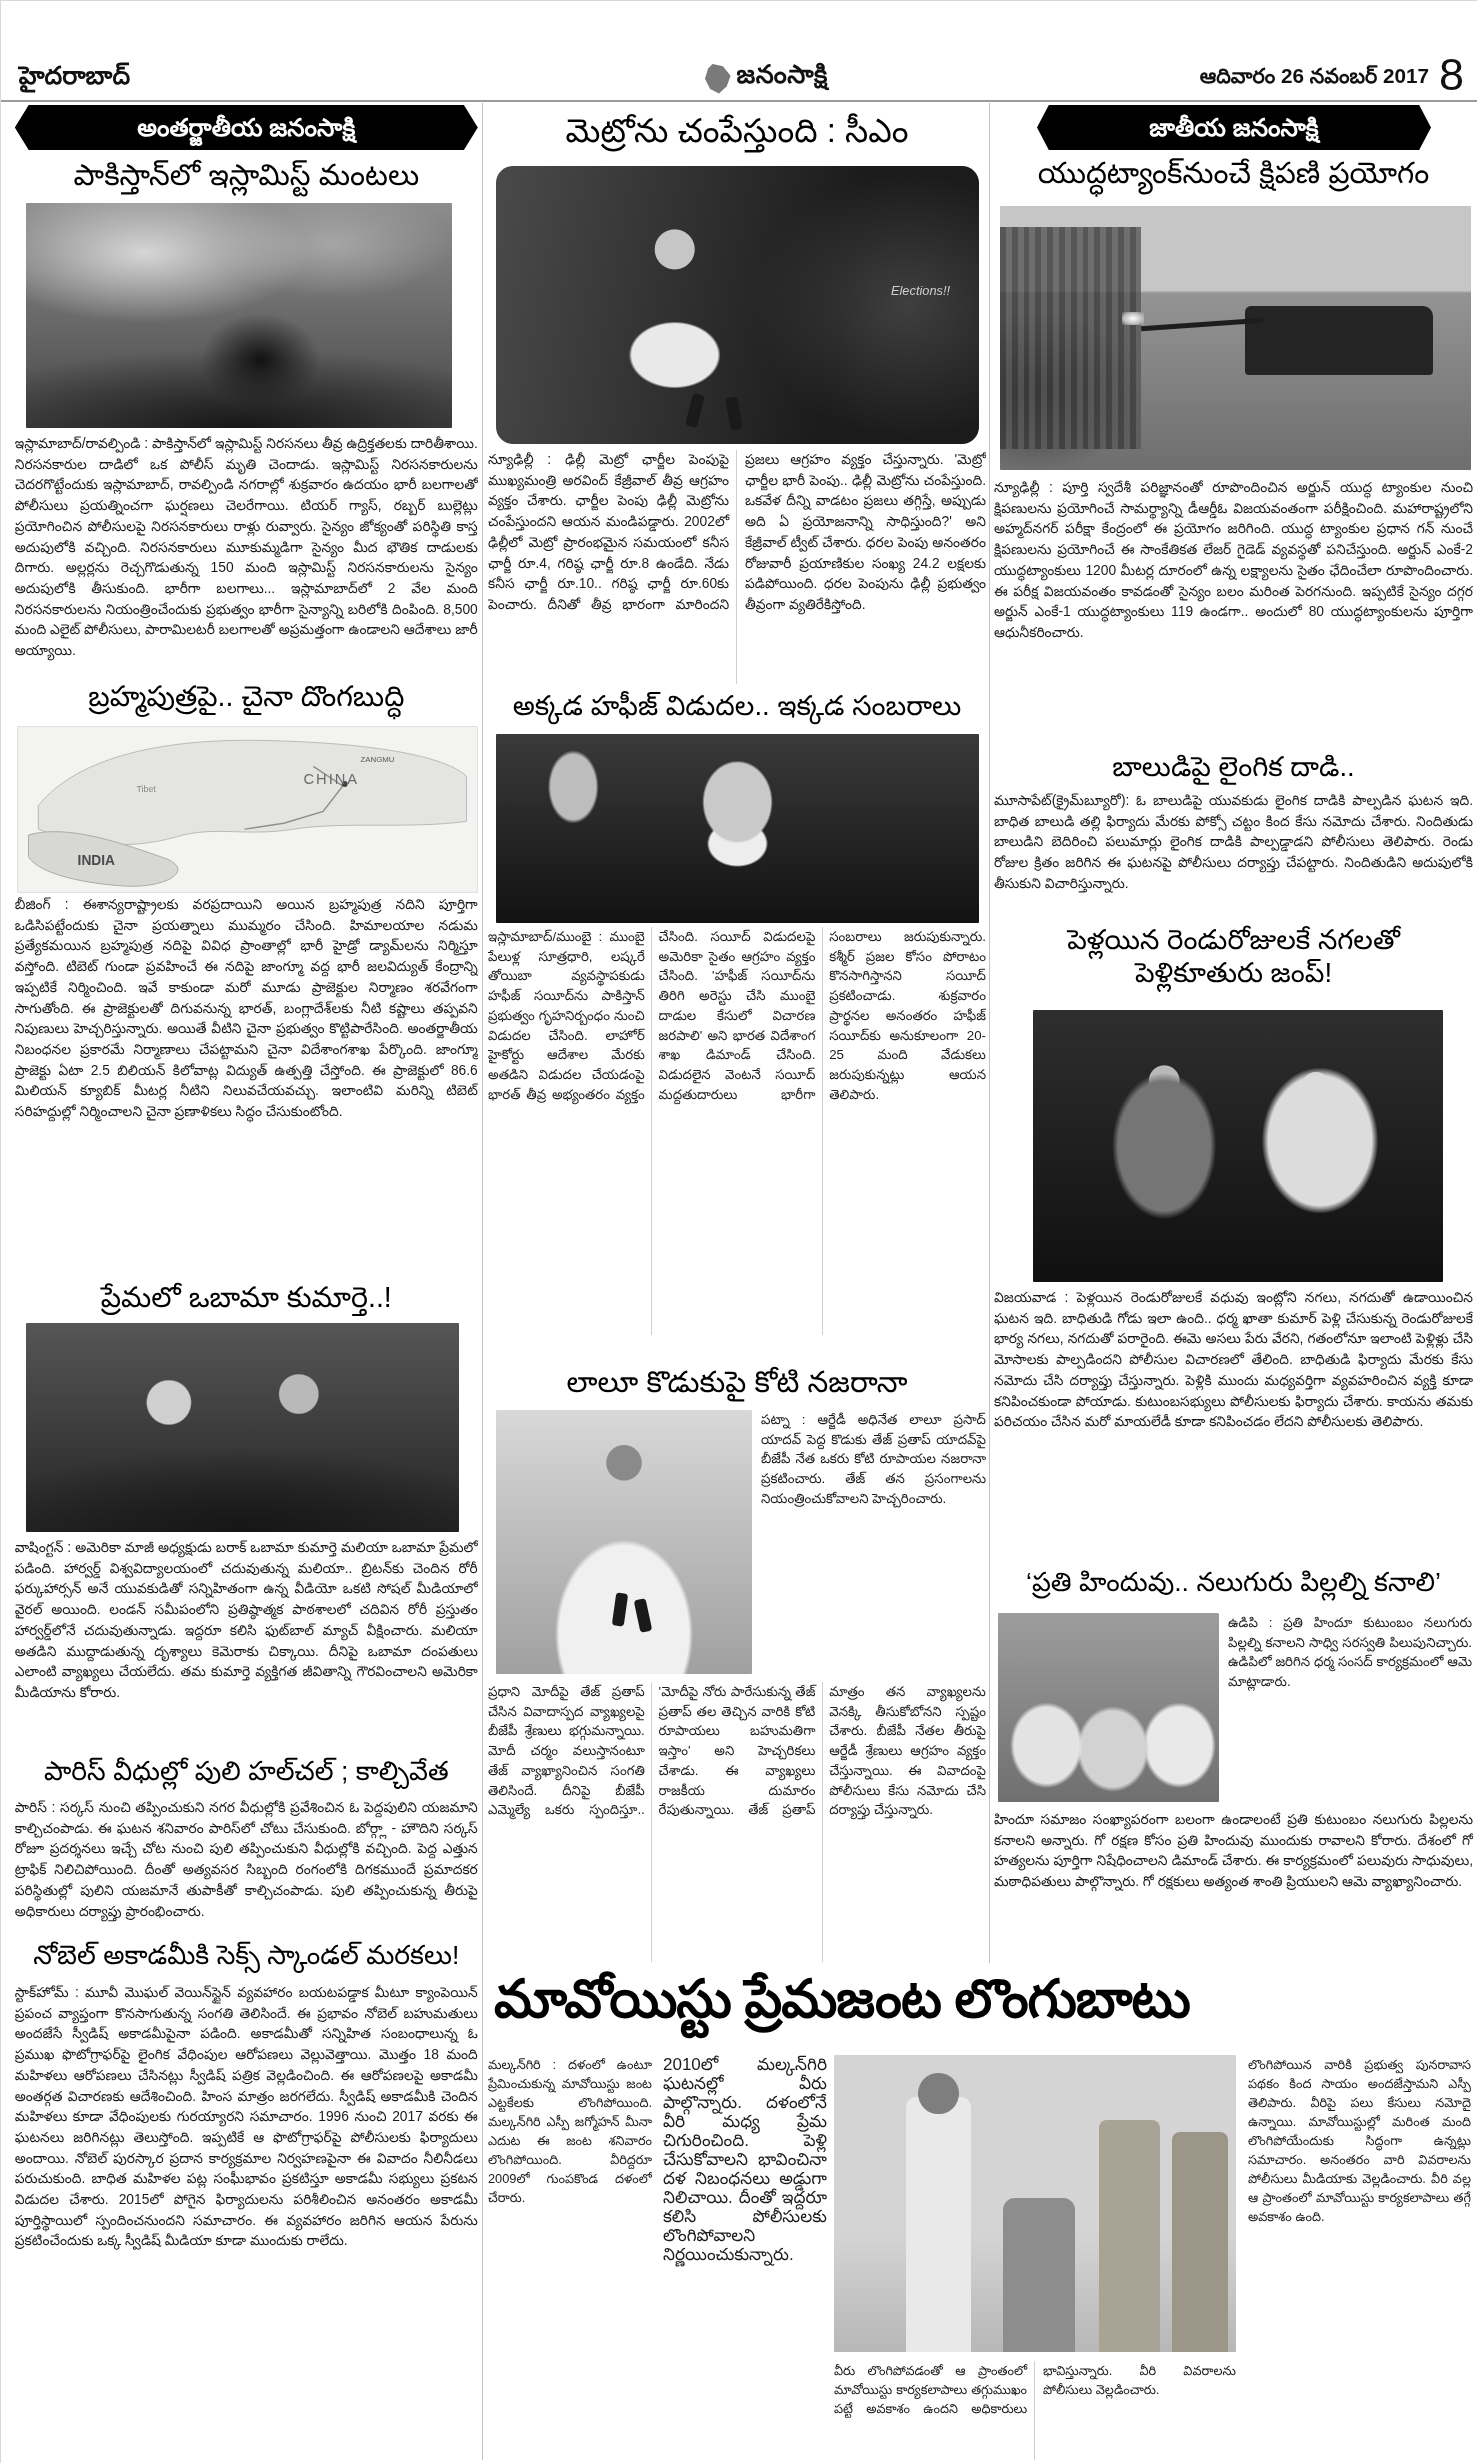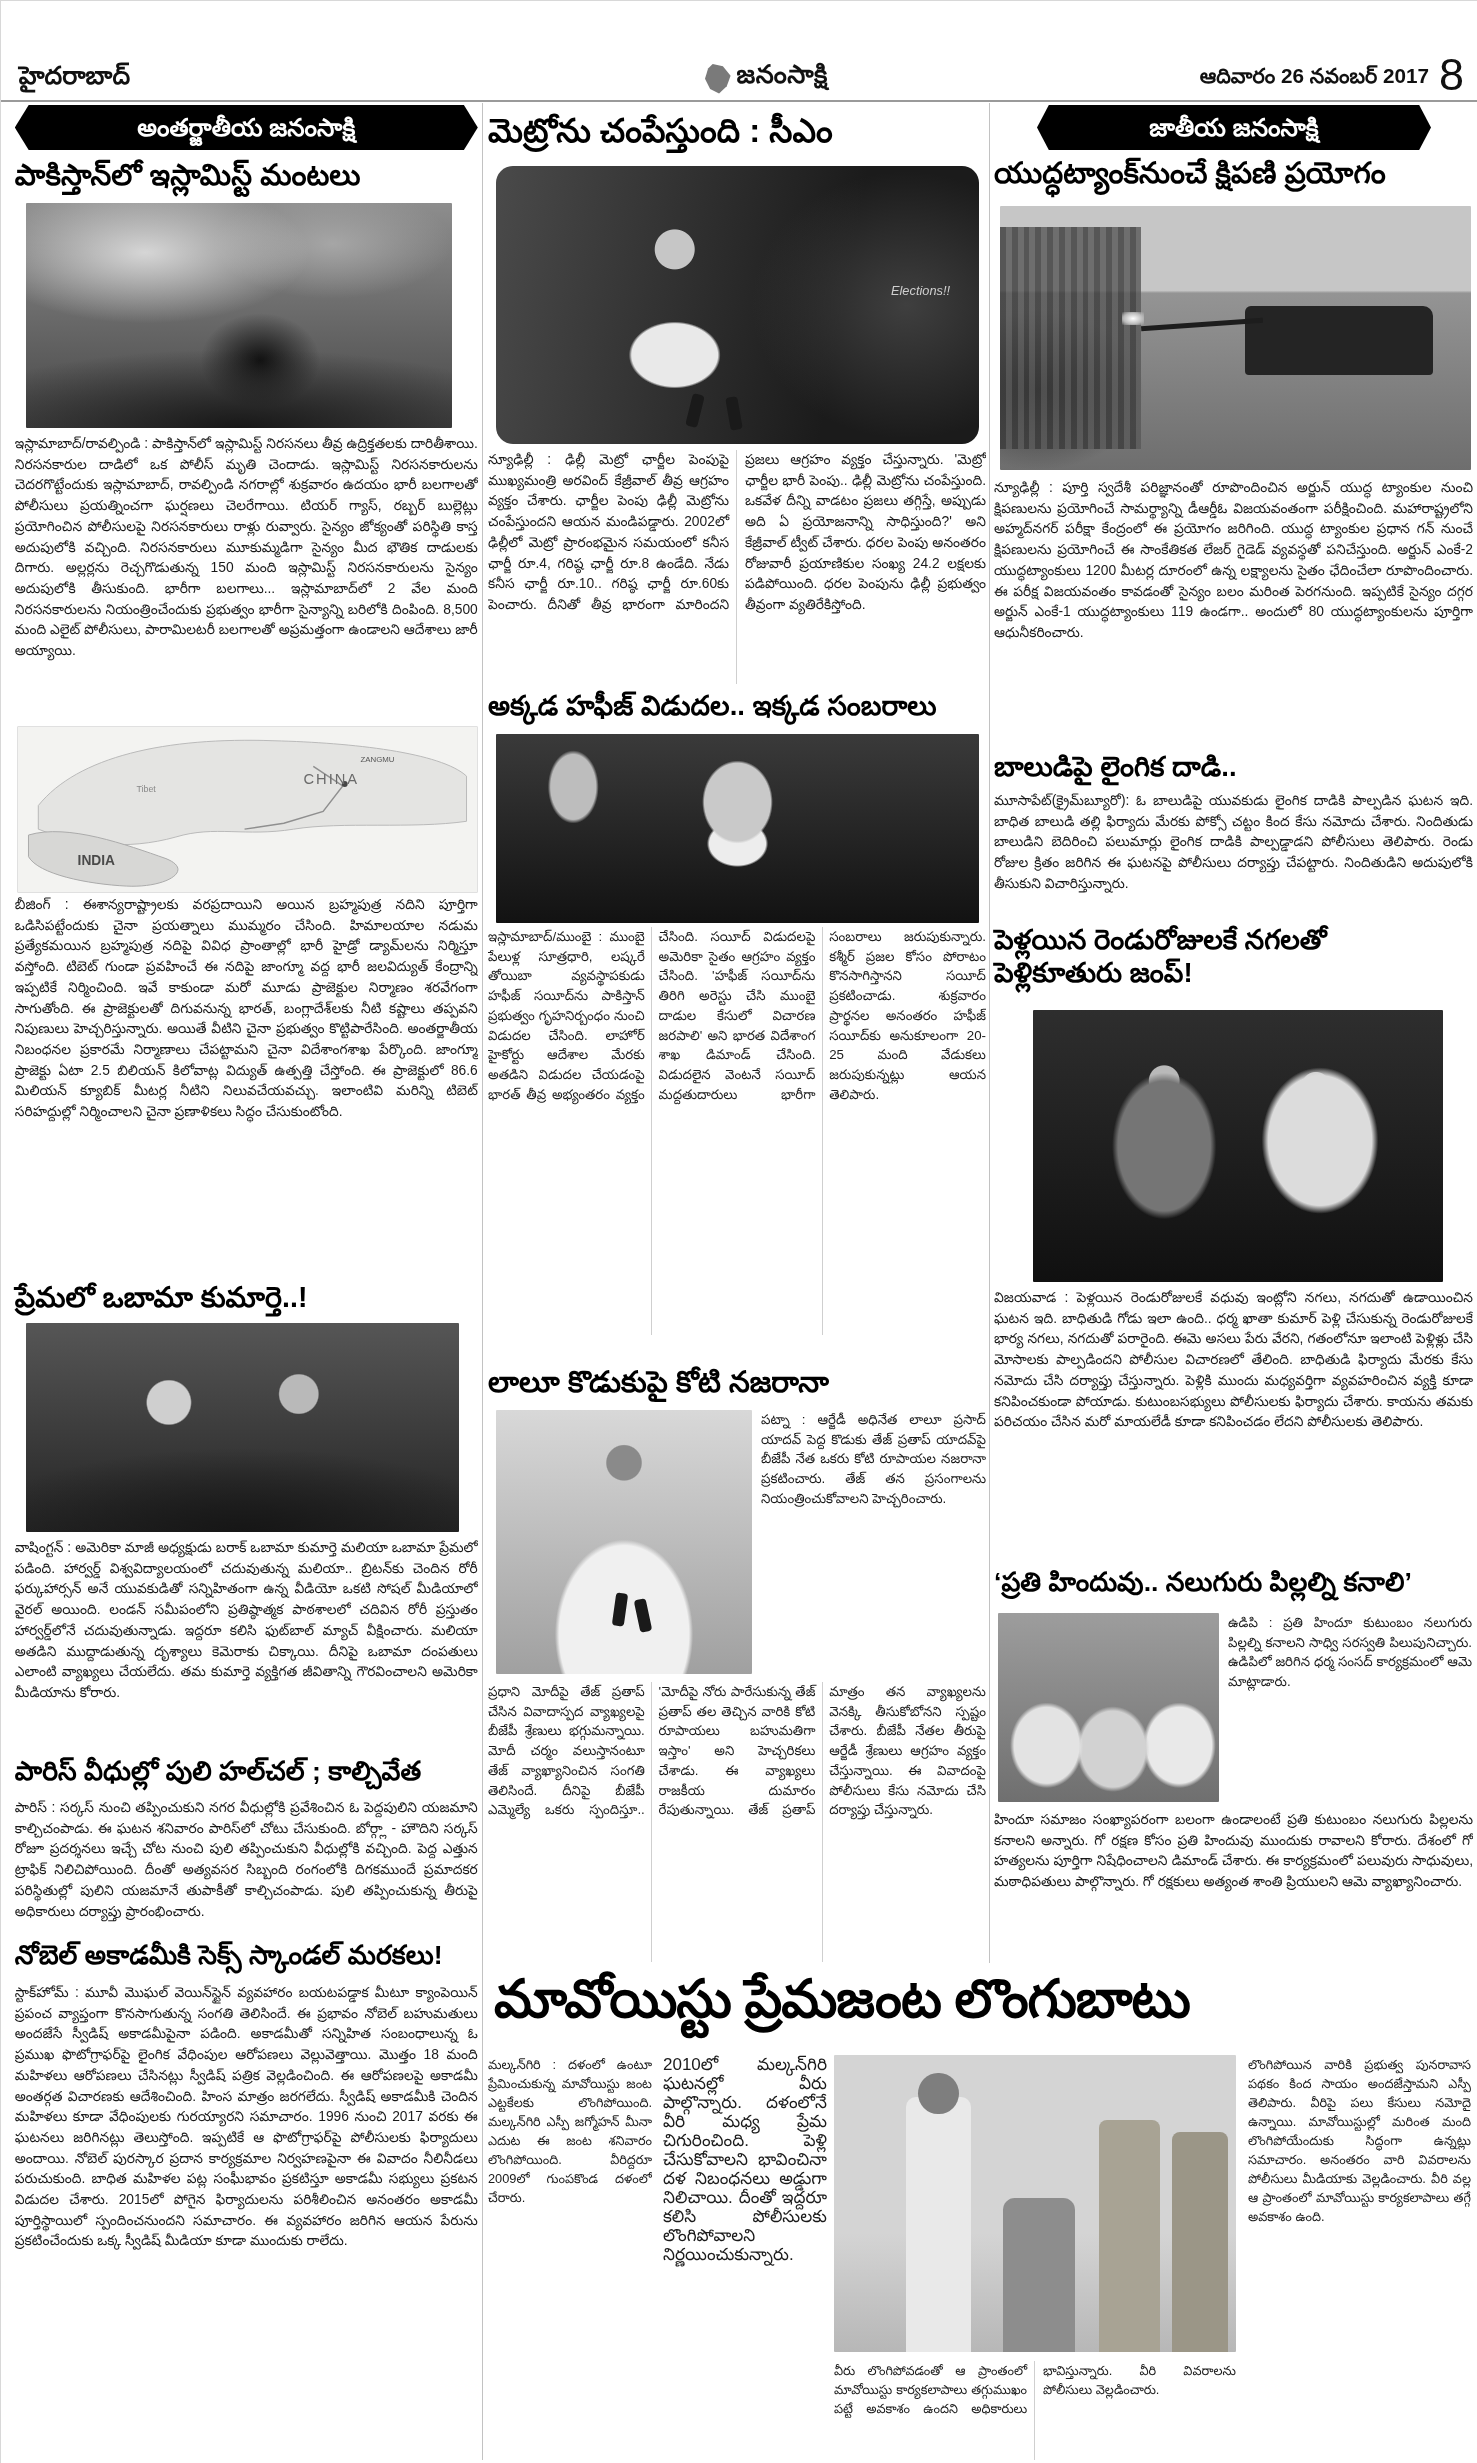--- a/index.html
+++ b/index.html
@@ -17,21 +17,21 @@
   .logo-blob{display:inline-block;width:25.6px;height:29.6px;background:#7a7a7a;
     clip-path:polygon(30% 0,70% 8%,100% 40%,85% 75%,55% 100%,20% 85%,0 50%,12% 15%);
     vertical-align:middle;margin-right:5.9px;}
   .rule-h{background:#9a9a9a;height:2px;}
   .rule-v{background:#c2c2c2;width:1px;}
   .banner{
     background:#000;color:#fff;text-align:center;
     font-size:24.6px;font-weight:bold;line-height:45px;
     clip-path:polygon(3% 0,97% 0,100% 50%,97% 100%,3% 100%,0 50%);
   }
-  .headline{font-weight:700;color:#000;line-height:1.2;}
+  .headline{font-weight:400;text-align:center;color:#000;line-height:1.2;}
   .bigline{font-weight:800;color:#000;line-height:1.05;letter-spacing:-1px;}
   .body-txt{
     font-size:13.8px;line-height:20.7px;text-align:justify;color:#1a1a1a;
     overflow:hidden;
   }
   .cols2{column-count:2;column-gap:15.8px;column-rule:1px solid #cfcfcf;}
   .cols3{column-count:3;column-gap:13.8px;column-rule:1px solid #cfcfcf;}
   .photo{overflow:hidden;border-radius:1px;}
   .ph-protest{background:
     radial-gradient(ellipse 55% 45% at 28% 22%, #d6d6d6, rgba(214,214,214,0) 70%),
@@ -104,20 +104,21 @@
 
   <div class="abs rule-v" style="left:481px;top:102px;height:2357px;"></div>
   <div class="abs rule-v" style="left:988px;top:102px;height:1860px;"></div>
 
   <div class="abs banner" style="left:13.8px;top:104px;width:463px;height:45px;">అంతర్జాతీయ జనంసాక్షి</div>
 
   <div class="abs headline" style="left:13.8px;top:156px;width:463px;font-size:29.6px;">పాకిస్తాన్‌లో ఇస్లామిస్ట్ మంటలు</div>
   <div class="abs photo ph-protest" style="left:24.6px;top:202px;width:426px;height:225px;"></div>
   <div class="abs body-txt" style="left:13.8px;top:433px;width:463px;height:244px;">ఇస్లామాబాద్/రావల్పిండి : పాకిస్తాన్‌లో ఇస్లామిస్ట్ నిరసనలు తీవ్ర ఉద్రిక్తతలకు దారితీశాయి. నిరసనకారుల దాడిలో ఒక పోలీస్ మృతి చెందాడు. ఇస్లామిస్ట్ నిరసనకారులను చెదరగొట్టేందుకు ఇస్లామాబాద్, రావల్పిండి నగరాల్లో శుక్రవారం ఉదయం భారీ బలగాలతో పోలీసులు ప్రయత్నించగా ఘర్షణలు చెలరేగాయి. టియర్ గ్యాస్, రబ్బర్ బుల్లెట్లు ప్రయోగించిన పోలీసులపై నిరసనకారులు రాళ్లు రువ్వారు. సైన్యం జోక్యంతో పరిస్థితి కాస్త అదుపులోకి వచ్చింది. నిరసనకారులు మూకుమ్మడిగా సైన్యం మీద భౌతిక దాడులకు దిగారు. అల్లర్లను రెచ్చగొడుతున్న 150 మంది ఇస్లామిస్ట్ నిరసనకారులను సైన్యం అదుపులోకి తీసుకుంది. భారీగా బలగాలు... ఇస్లామాబాద్‌లో 2 వేల మంది నిరసనకారులను నియంత్రించేందుకు ప్రభుత్వం భారీగా సైన్యాన్ని బరిలోకి దింపింది. 8,500 మంది ఎలైట్ పోలీసులు, పారామిలటరీ బలగాలతో అప్రమత్తంగా ఉండాలని ఆదేశాలు జారీ అయ్యాయి.</div>
 
+  <div class="abs headline" style="left:13.8px;top:678px;width:463px;font-size:28.6px;">బ్రహ్మపుత్రపై.. చైనా దొంగబుద్ధి</div>
   <div class="abs photo ph-map" style="left:15.8px;top:725px;width:459px;height:165px;">
     <svg width="459" height="165" viewBox="0 0 466 168">
       <path d="M20,80 C60,30 150,10 260,14 C340,16 430,26 456,50 L456,96 C400,104 330,96 280,104 C230,112 200,100 160,112 C110,126 60,120 20,104 Z" fill="#e4e4e2" stroke="#b9b9b9" stroke-width="1"></path>
       <path d="M10,110 C50,98 110,120 150,134 C180,146 150,164 110,162 C70,160 20,150 10,132 Z" fill="#d7d7d5" stroke="#a9a9a9" stroke-width="1"></path>
       <polyline points="300,40 330,60 310,86 270,98 230,104" fill="none" stroke="#8f8f8f" stroke-width="1.5"></polyline>
       <circle cx="332" cy="58" r="3" fill="#444"></circle>
       <text x="290" y="58" font-size="15" letter-spacing="2" fill="#6a6a6a">CHINA</text>
       <text x="60" y="140" font-size="14" font-weight="bold" fill="#4a4a4a">INDIA</text>
       <text x="348" y="36" font-size="8" fill="#555">ZANGMU</text>
       <text x="120" y="66" font-size="9" fill="#888">Tibet</text>

